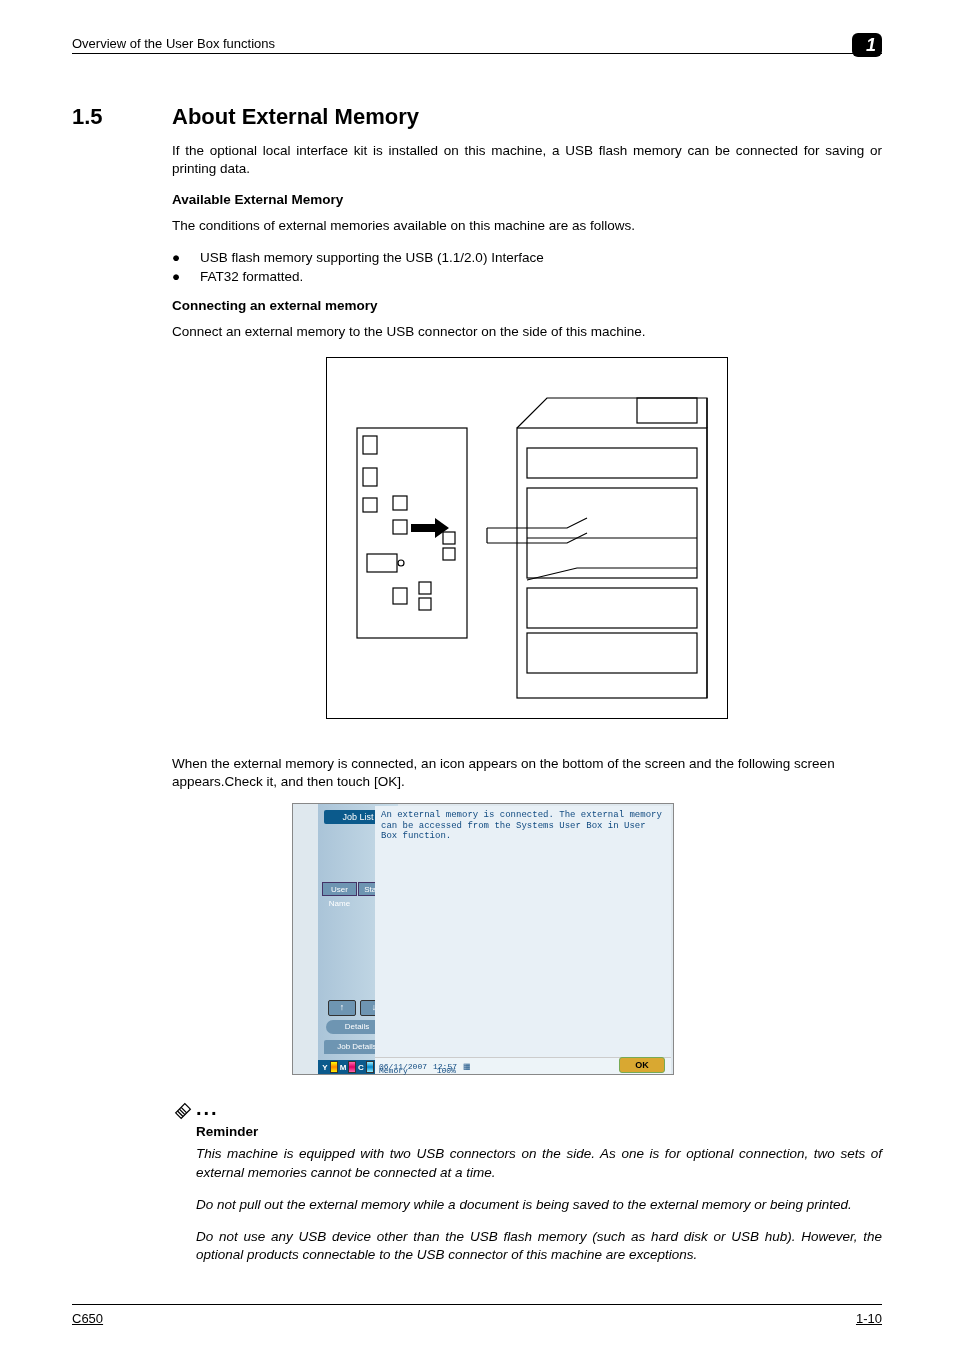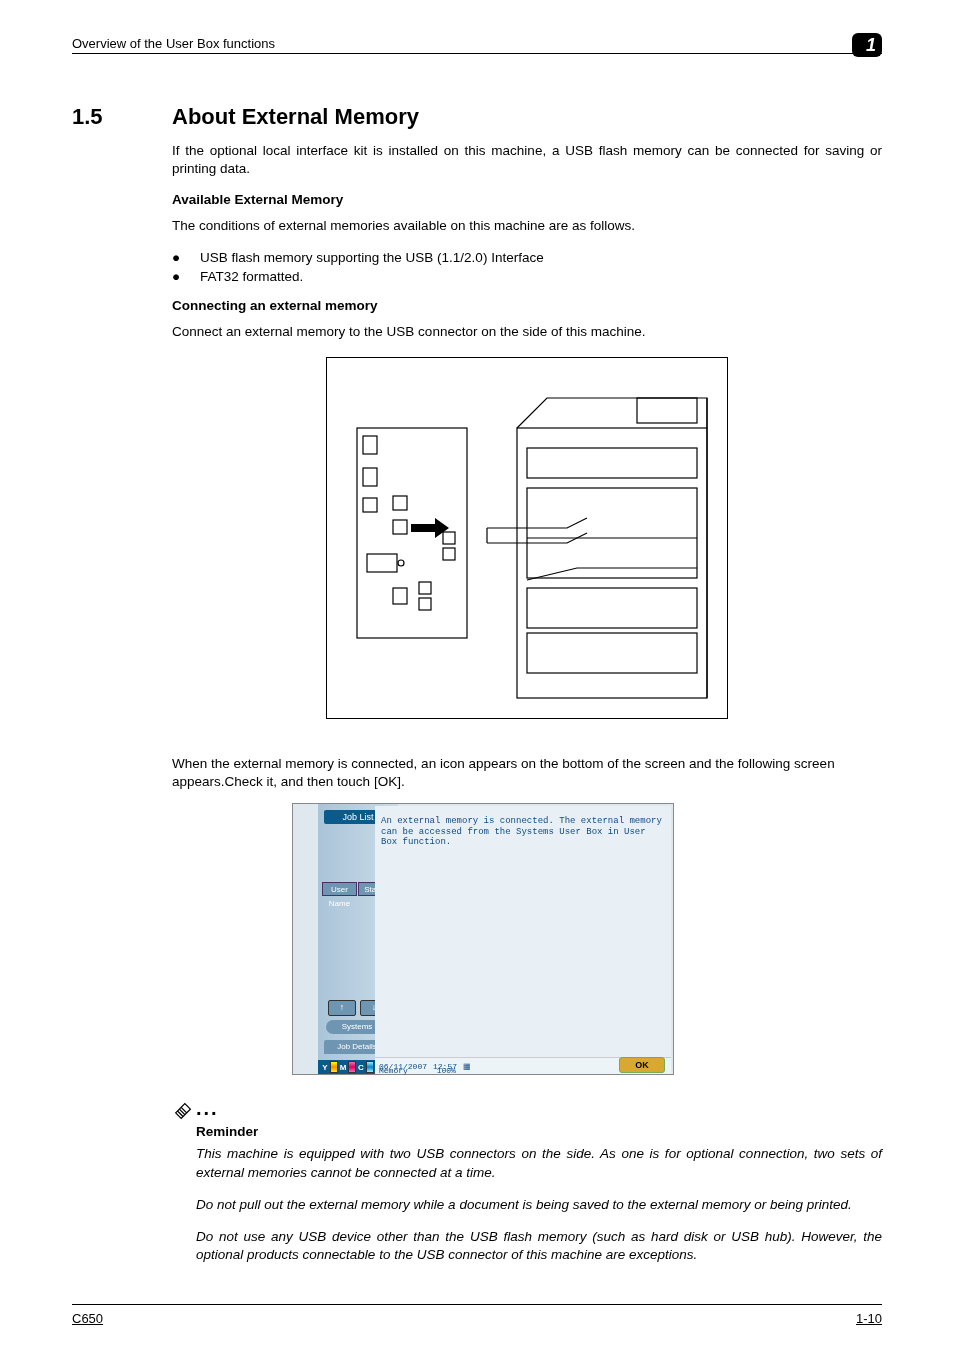--- a/index.html
+++ b/index.html
@@ -169,21 +169,21 @@
   }
   .scr-toner .bar.m { background: linear-gradient(#f6a,#d06,#f6a); }
   .scr-toner .bar.c { background: linear-gradient(#9ef,#08c,#9ef); }
   .scr-toner .bar.k { background: linear-gradient(#ccc,#111,#ccc); }
 
   .scr-main {
     position:absolute; left:82px; right:2px; top:2px; bottom:16px;
     background:#e8f0f6;
   }
   .scr-msg {
-    position:absolute; left:6px; top:10px; right:6px;
+    position:absolute; left:6px; top:4px; right:6px;
     color:#104a80; font-size:9px; line-height:1.15;
     font-family:"Courier New", monospace;
   }
   .scr-bottom {
     position:absolute; left:82px; right:2px; bottom:0; height:16px;
     background:#edf4f8; border-top:1px solid #ccc;
     display:flex; align-items:center; gap:6px; padding:0 4px;
     color:#104a80; font-size:8px; font-family:"Courier New";
   }
   .scr-ok {
@@ -299,21 +299,21 @@
 
         <div class="screenshot">
           <div class="scr-left">
             <div class="scr-joblist">Job List</div>
             <div class="scr-status">
               <div class="half">User Name</div>
               <div class="half">Status</div>
             </div>
             <div class="scr-bt up">↑</div>
             <div class="scr-bt down">↓</div>
-            <div class="scr-del">Systems</div>
+            <div class="scr-del">Details</div>
             <div class="scr-jd">Job Details</div>
             <div class="scr-toner">
               <span>Y</span>
                 <div class="bar"></div>
               <span>M</span>
                 <div class="bar m"></div>
               <span>C</span>
                 <div class="bar c"></div>
               <span>K</span>
                 <div class="bar k"></div>

